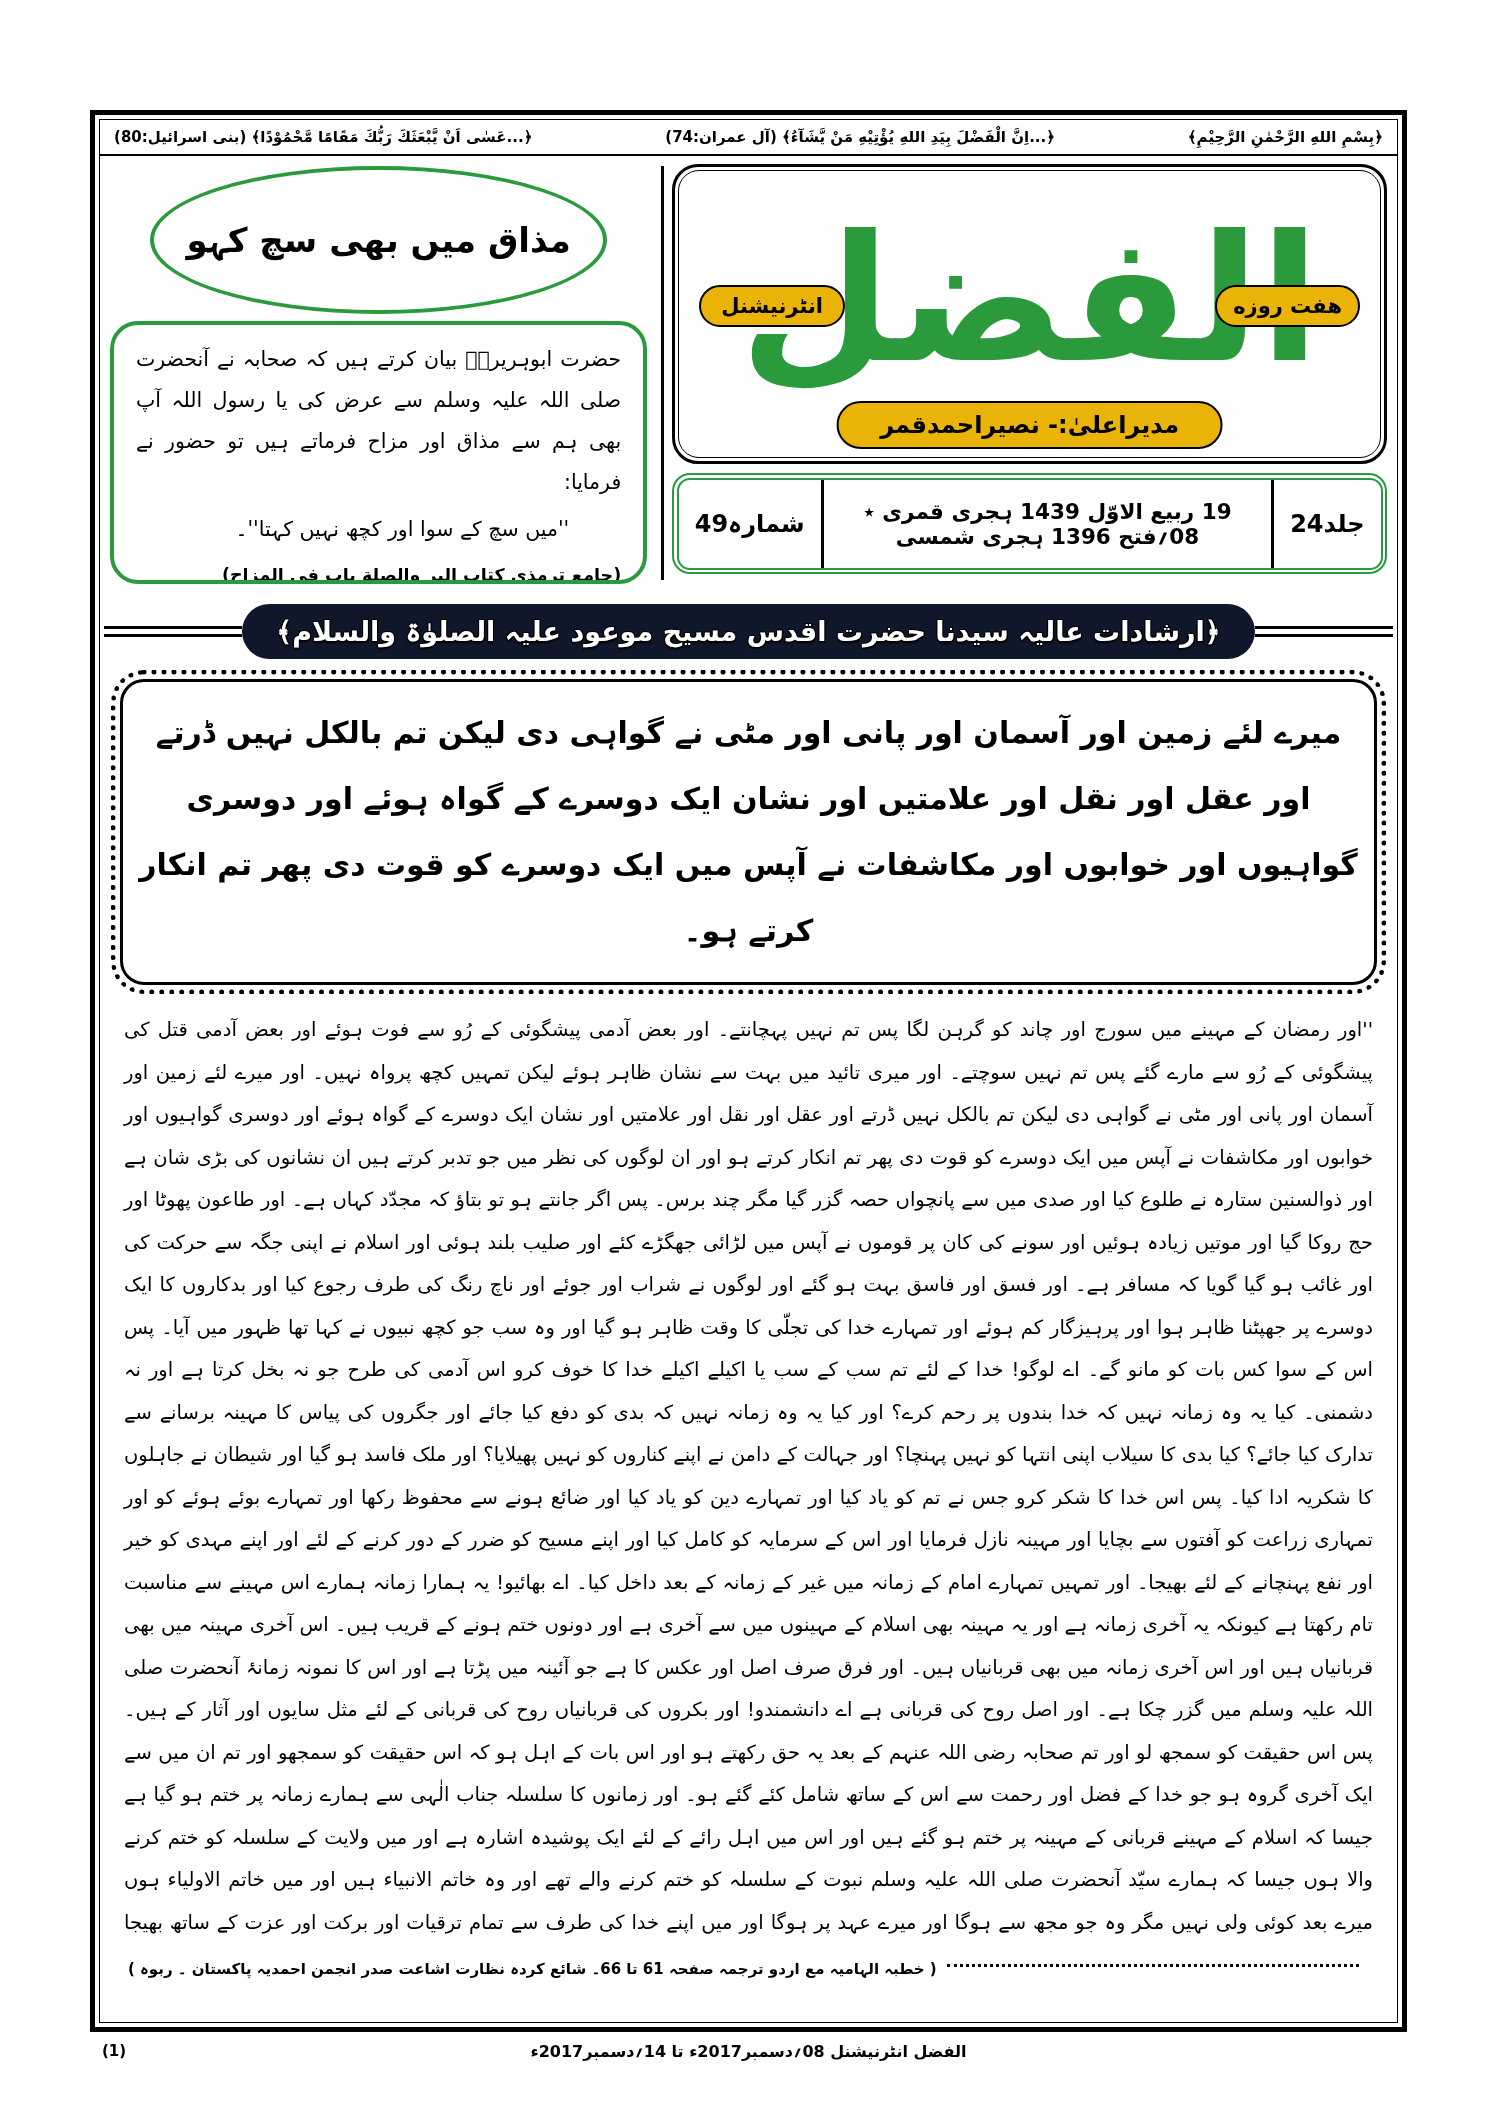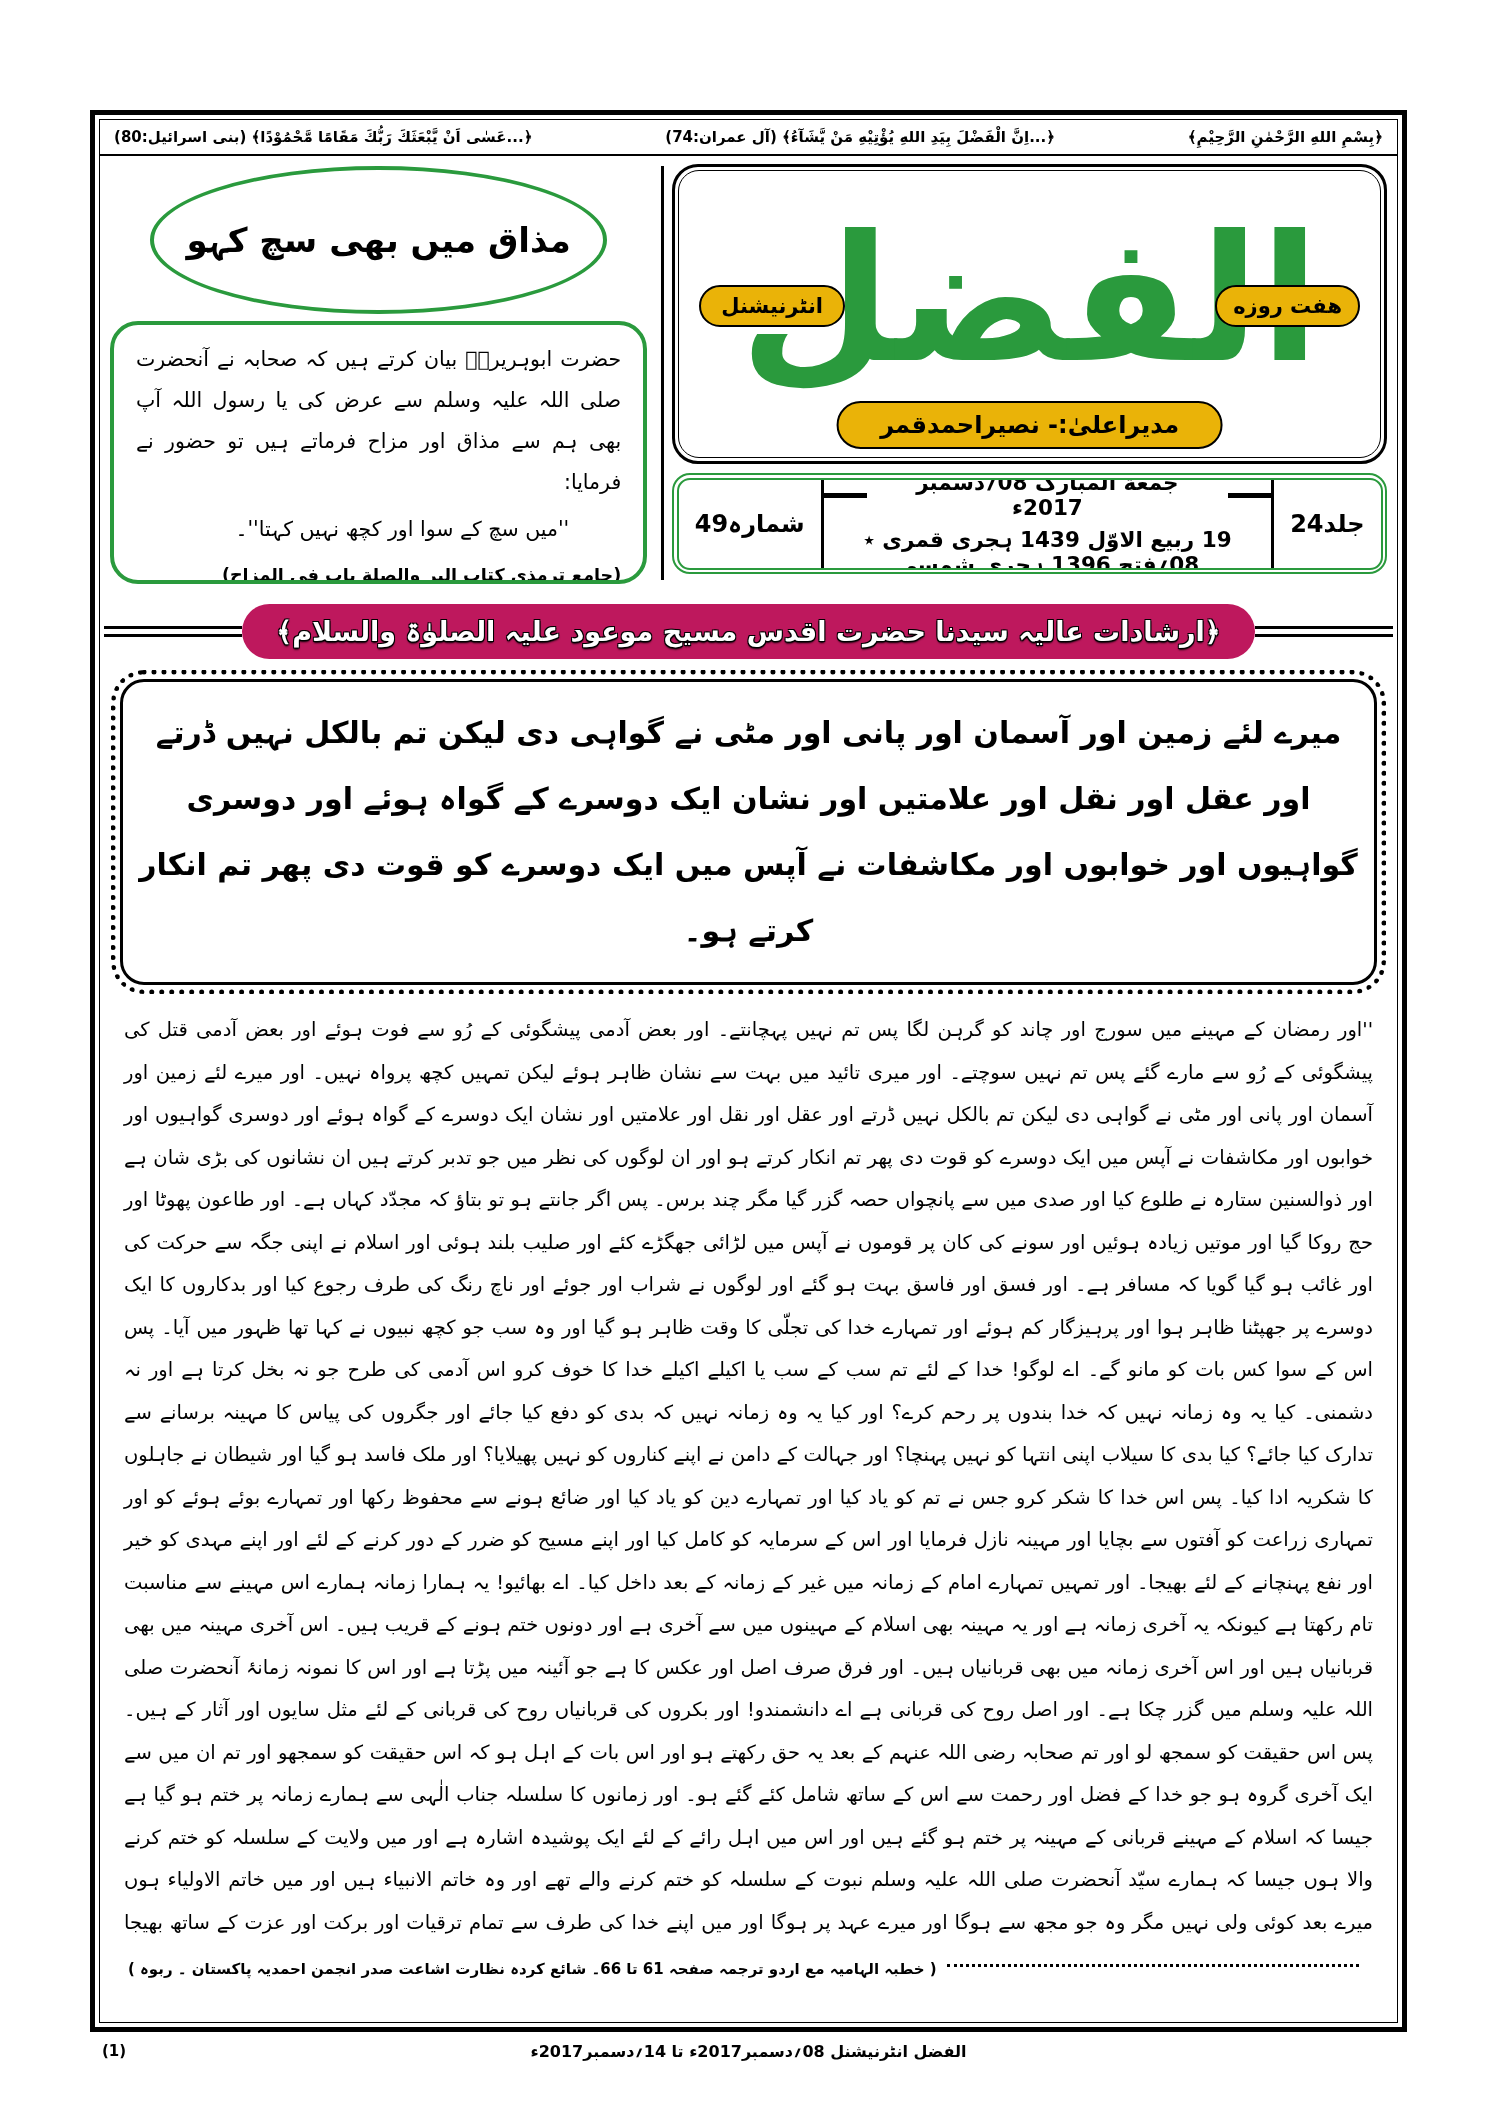--- a/index.html
+++ b/index.html
@@ -58,21 +58,21 @@
     flex:1; margin-top:7px; border:4.5px solid #2a9a3d; border-radius:28px;
     padding:14px 22px 26px; direction:rtl; font-size:20.5px; line-height:2.0; box-sizing:border-box; overflow:hidden;
   }
   .hadith-body{text-align:justify;}
   .hadith-quote{text-align:right; padding-right:52px; margin-top:6px;}
   .hadith-ref{text-align:right; font-weight:bold; font-size:17.5px; margin-top:8px;}
   
   .section-band{display:flex; align-items:center; margin:10px 4px 6px;}
   .band-line{flex:1; height:11px; border-top:3.5px solid #000; border-bottom:3.5px solid #000; box-sizing:border-box;}
   .band-pill{
-    background:#be185d; color:#fff; font-weight:bold; font-size:27px; padding:12px 34px;
+    background:#0f172a; color:#fff; font-weight:bold; font-size:27px; padding:12px 34px;
     border-radius:999px; direction:rtl; white-space:nowrap;
     text-shadow:1px 1px 0 #000,-1px -1px 0 #000,1px -1px 0 #000,-1px 1px 0 #000,0 2px 2px #000;
   }
   
   .intro-box{
     margin:14px 20px 10px; border:3px solid #000; border-radius:24px;
     outline:5px dotted #000; outline-offset:4px;
     padding:18px 14px; text-align:center; font-weight:bold; font-size:30px; line-height:2.2; direction:rtl;
   }
   
@@ -109,25 +109,20 @@
             <div class="mast-box-inner"></div>
             <div class="mast-title">الفضل</div>
             <div class="pill pill-weekly">هفت روزه</div>
             <div class="pill pill-intl">انٹرنیشنل</div>
             <div class="pill pill-editor">مدیراعلیٰ:- نصیراحمدقمر</div>
           </div>
           <div class="date-bar-outer">
             <div class="date-bar">
               <div class="vol-cell">جلد24</div>
               <div class="date-center">
-                <div class="date-line1">
-                  <span class="dash"></span>
-                  <span>جمعة المبارک 08؍دسمبر 2017ء</span>
-                  <span class="dash"></span>
-                </div>
                 <div>19 ربیع الاوّل 1439 ہجری قمری ٭ 08؍فتح 1396 ہجری شمسی</div>
               </div>
               <div class="issue-cell">شمارہ49</div>
             </div>
           </div>
         </div>
 
         <div class="col-divider"></div>
 
         <div class="hadith-col">

